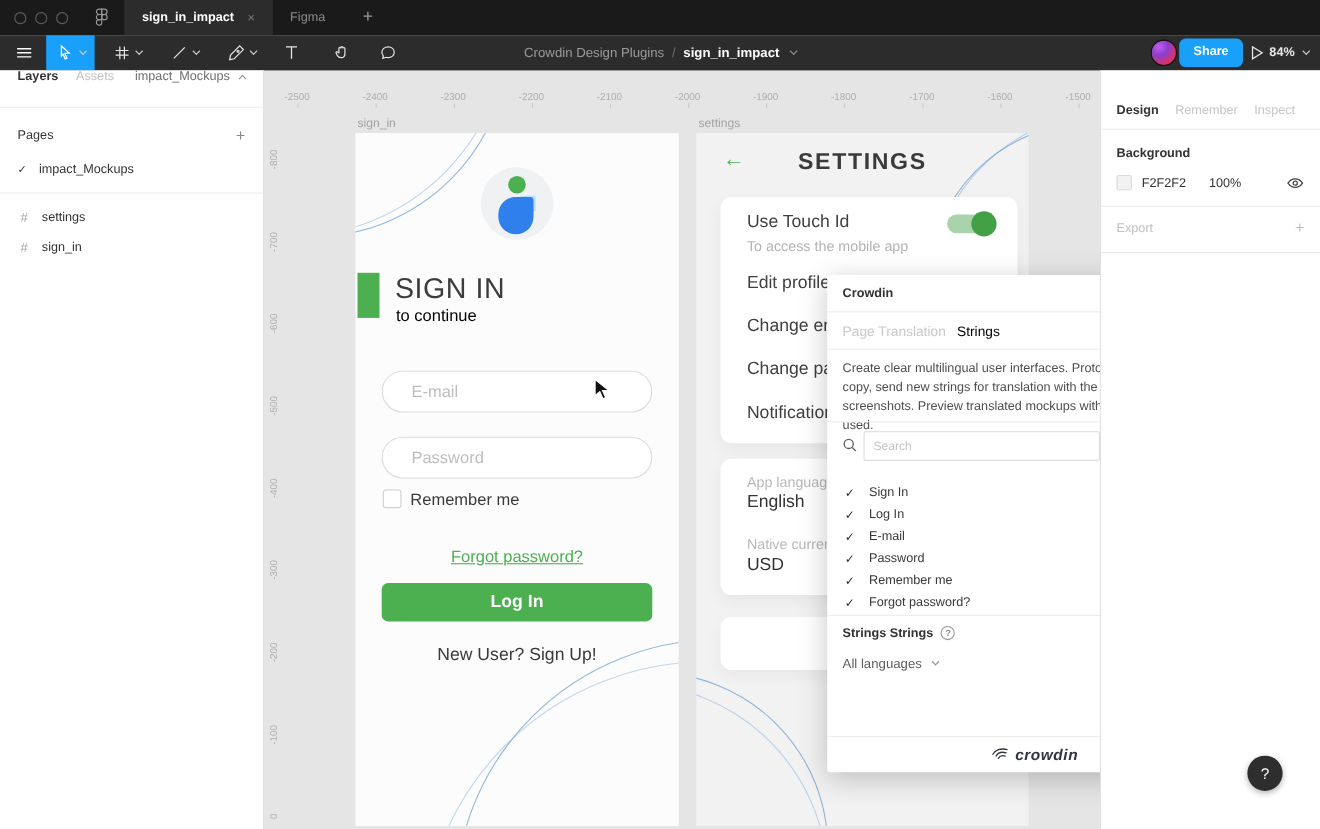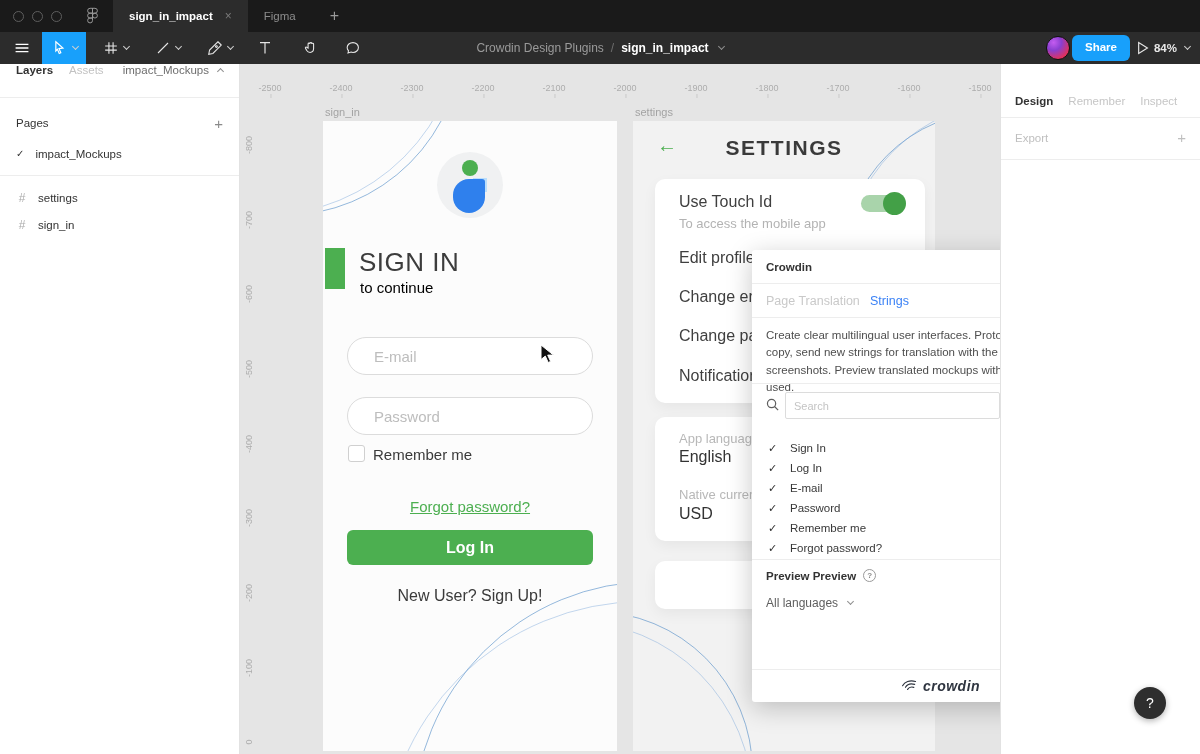--- a/index.html
+++ b/index.html
@@ -100,21 +100,21 @@
 
   
   .cursor { position:absolute; left:300px; top:262px; }
 
   
   .plugin { position:absolute; left:512px; top:168px; width:374px; height:452px; background:#FFF; border-radius:3px; box-shadow:0 6px 26px rgba(0,0,0,.22); font-size:11.5px; }
   .p-header { position:absolute; top:0; left:0; width:100%; height:34px; border-bottom:1px solid #EDEDED; }
   .p-title { position:absolute; left:14px; top:11px; font-weight:700; color:#333; }
   .p-tabs { position:absolute; top:34px; left:0; width:100%; height:34px; border-bottom:1px solid #EDEDED; }
   .p-tab { position:absolute; top:10px; font-size:12.5px; color:#C9C9C9; }
-  .p-tab.active { color:#3b82f6; font-weight:500; }
+  .p-tab.active { color:#000000; font-weight:500; }
   .p-desc { position:absolute; left:14px; right:14px; top:77px; font-size:11.5px; line-height:1.5; color:#4E4E4E; }
   .p-div { position:absolute; left:0; width:100%; border-top:1px solid #EDEDED; }
   .p-search-icon { position:absolute; left:13px; top:147px; }
   .p-search { position:absolute; left:33px; top:142px; width:215px; height:27px; border:1px solid #DCDCDC; border-radius:2px; font-size:11px; padding:0 8px; color:#333; outline:none; font-family:inherit; }
   .p-search::placeholder { color:#C4C4C4; }
   .p-q { width:16px; height:16px; border:1.2px solid #6A6A6A; border-radius:50%; font-size:10px; color:#555; display:flex; align-items:center; justify-content:center; }
   .p-list { position:absolute; left:0; top:182px; width:100%; height:126px; }
   .p-item { position:absolute; left:0; height:20px; display:flex; align-items:center; }
   .p-item .ck { position:absolute; left:16px; font-size:11px; color:#2E2E2E; }
   .p-item .lb { position:absolute; left:38px; font-size:11.5px; color:#383838; white-space:nowrap; }
@@ -382,21 +382,21 @@
         </div>
       <div class="p-item" style="top:106px">
           <span class="ck">✓</span>
           <span class="lb">Forgot password?</span>
         </div>
     </div>
 
     <div class="p-div" style="top:309px"></div>
 
     <div class="p-preview">
-      <span>Preview Preview</span>
+      <span>Strings Strings</span>
       <span class="p-q sm">?</span>
     </div>
     <div class="p-lang">
       <span>All languages</span>
       <span class="chev dark"></span>
     </div>
     <div class="p-footer">
       <svg width="20" height="15" viewBox="0 0 24 18" fill="none" stroke="#2F3540" stroke-width="1.4" stroke-linecap="round">
         <path d="M21 3C14 1 8 3.5 5.5 8"></path>
           <path d="M20 6.5c-5-1.5-9 0-11 3.5"></path>
@@ -412,19 +412,31 @@
       </svg>
   </div>
 </div>
 
 <div class="rightpanel">
   <div class="rp-tabs">
     <span class="rp-tab active">Design</span>
     <span class="rp-tab">Remember</span>
     <span class="rp-tab">Inspect</span>
   </div>
+  <div class="rp-bg">
+    <div class="rp-bg-label">Background</div>
+    <div class="rp-swatch"></div>
+    <div class="rp-hex">F2F2F2</div>
+    <div class="rp-op">100%</div>
+    <div class="rp-eye">
+      <svg width="17" height="17" viewBox="0 0 18 18" fill="none" stroke="#444" stroke-width="1.2">
+          <path d="M2 9s2.7-4 7-4 7 4 7 4-2.7 4-7 4-7-4-7-4z"></path>
+          <circle cx="9" cy="9" r="2"></circle>
+        </svg>
+    </div>
+  </div>
   <div class="rp-export">
     <div class="rp-export-label">Export</div>
     <div class="rp-export-plus">+</div>
   </div>
 </div>
 
 <div class="help">?</div>
 
 </body></html>

